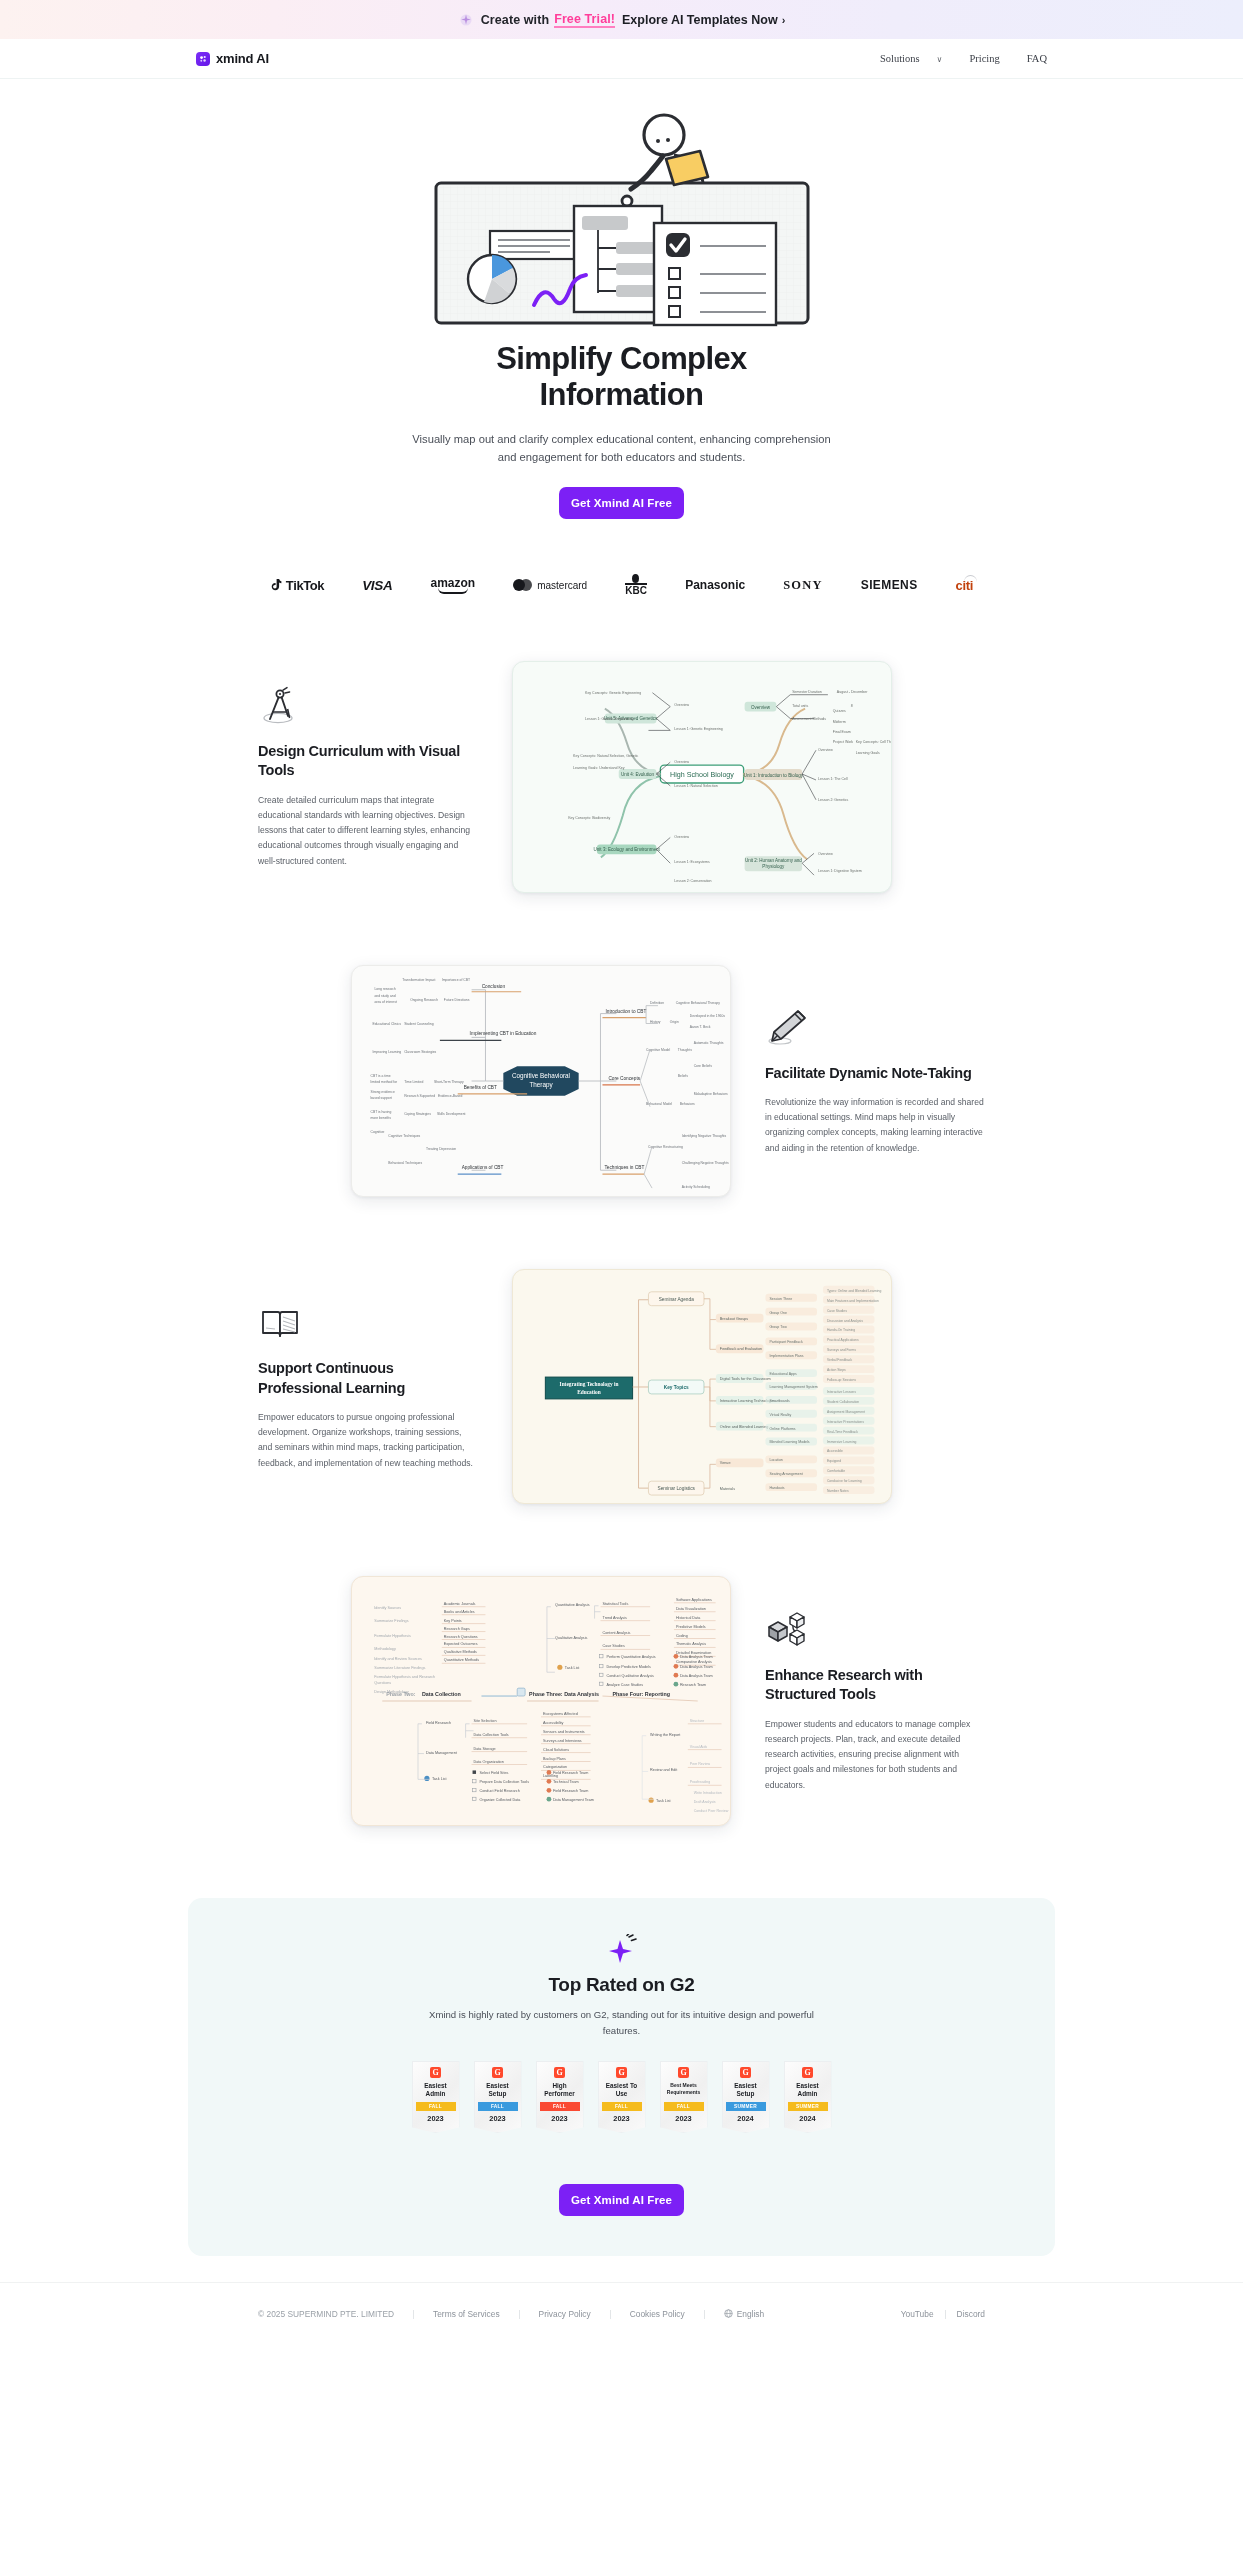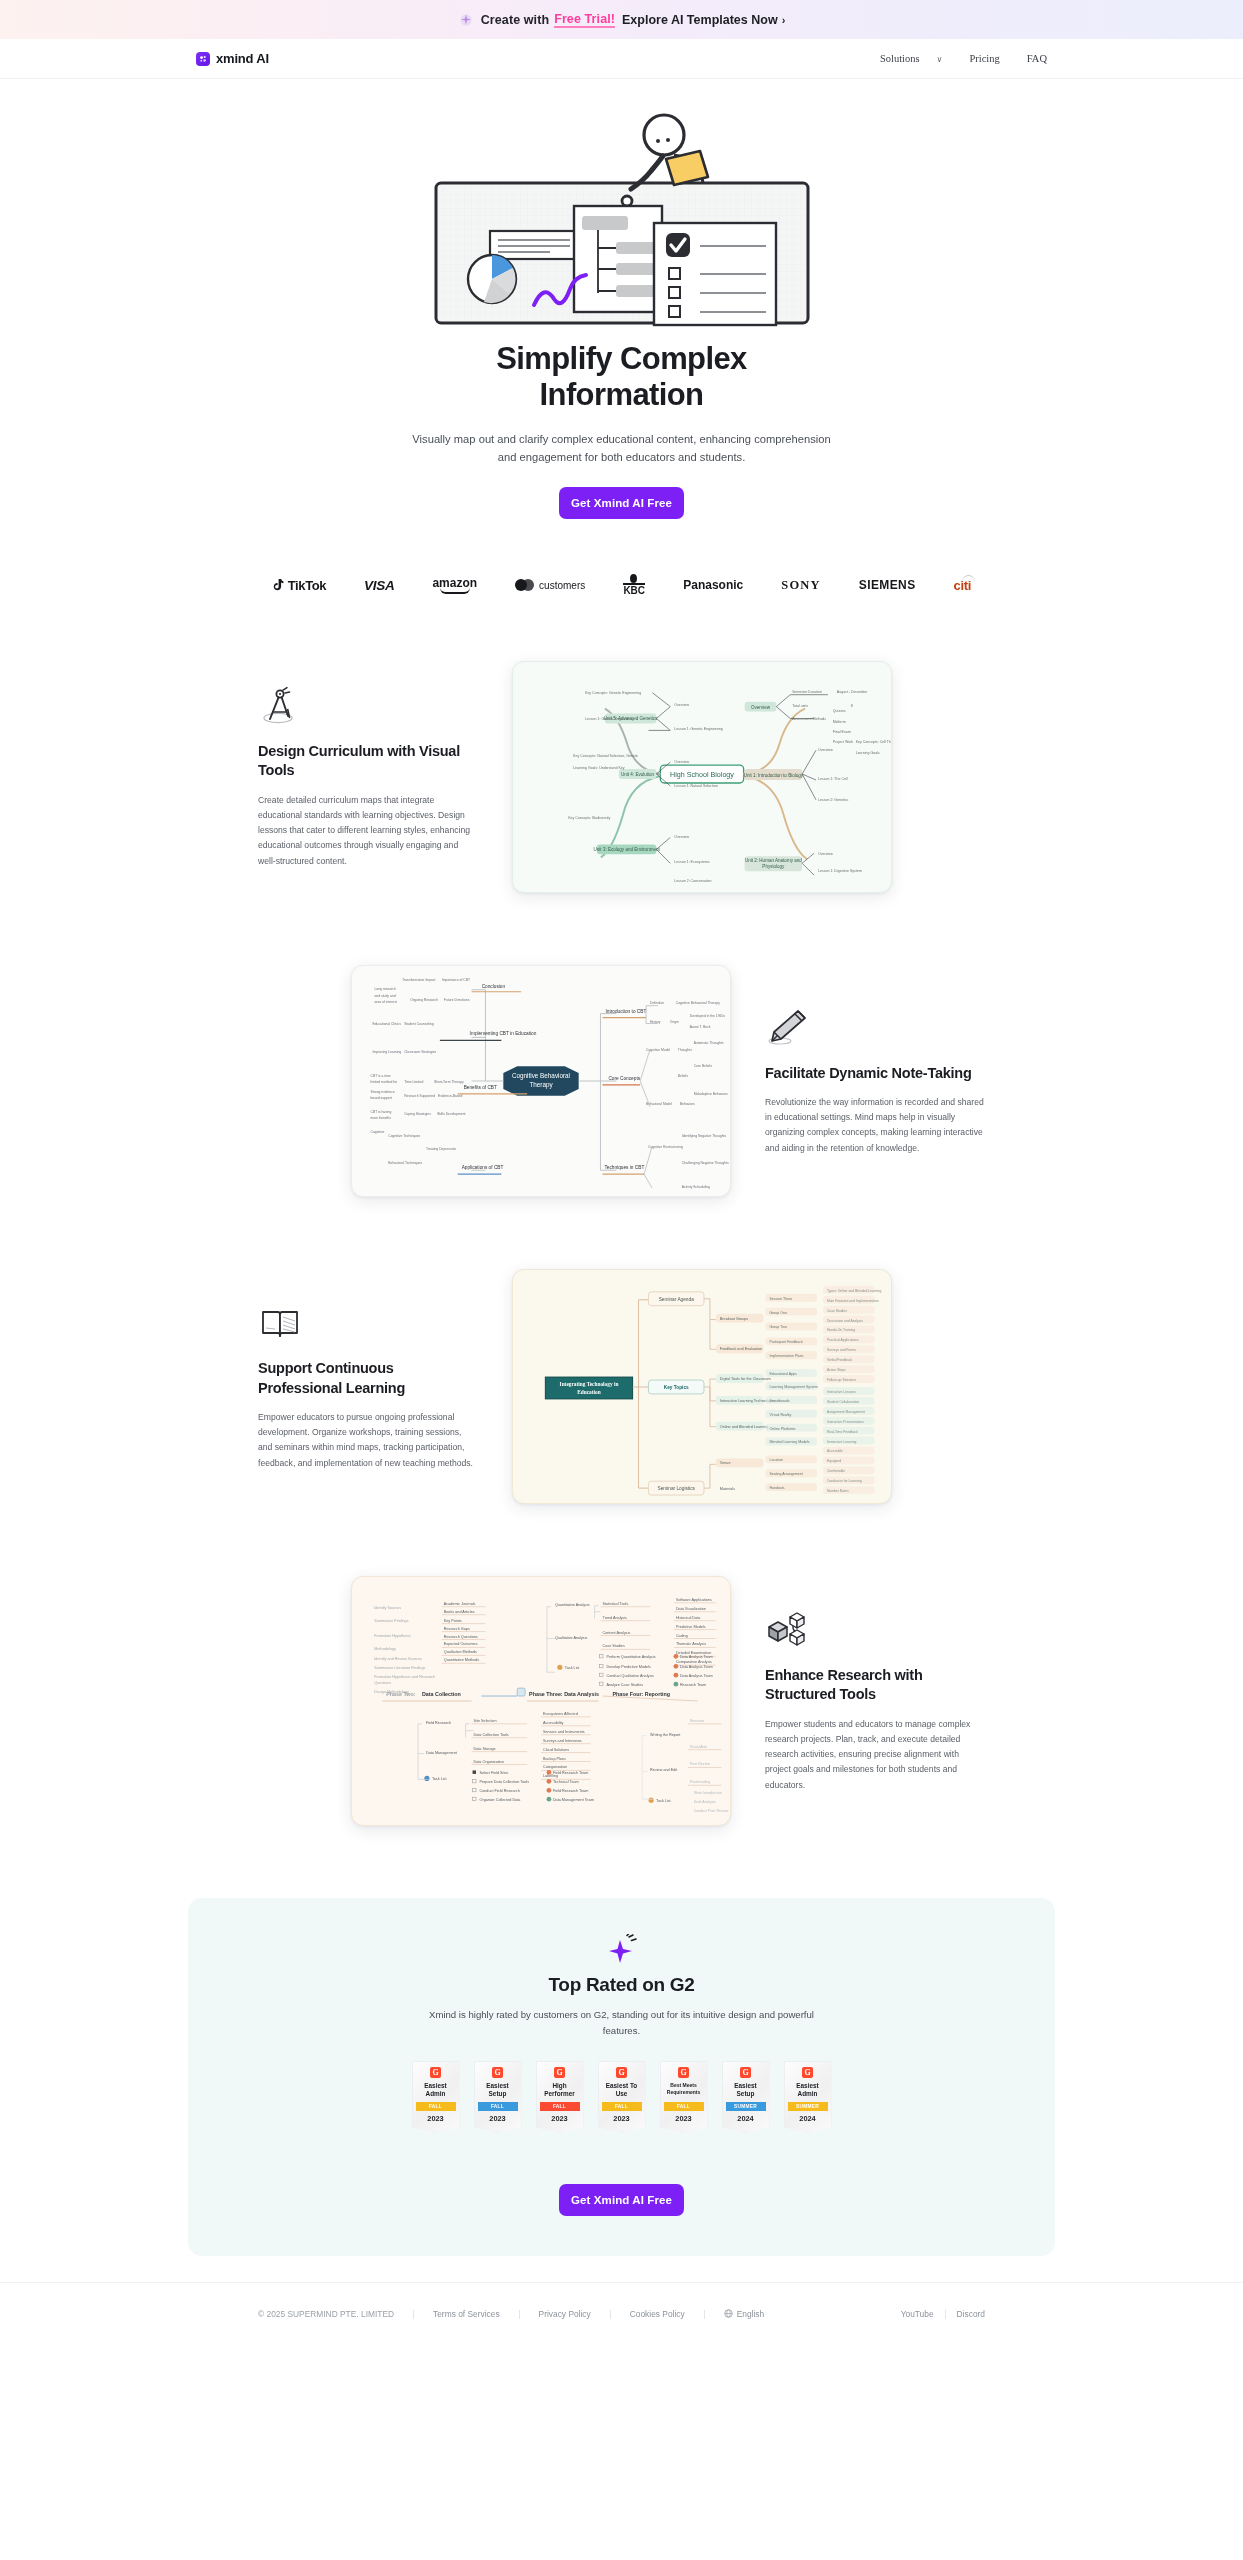--- a/index.html
+++ b/index.html
@@ -277,21 +277,21 @@
     <span class="brand visa">VISA</span>
     <span class="brand amazon">
       <span>amazon</span>
       <span class="smile"></span>
     </span>
     <span class="brand mastercard">
       <span class="mc-circles">
           <i></i>
           <i></i>
         </span>
-      <span>customers</span>
+      <span>mastercard</span>
     </span>
     <span class="brand kbc">
       <span class="kbc-top">
           <span class="dot"></span>
           <span class="bar"></span>
         </span>
       <span>KBC</span>
     </span>
     <span class="brand panasonic">Panasonic</span>
     <span class="brand sony">SONY</span>

